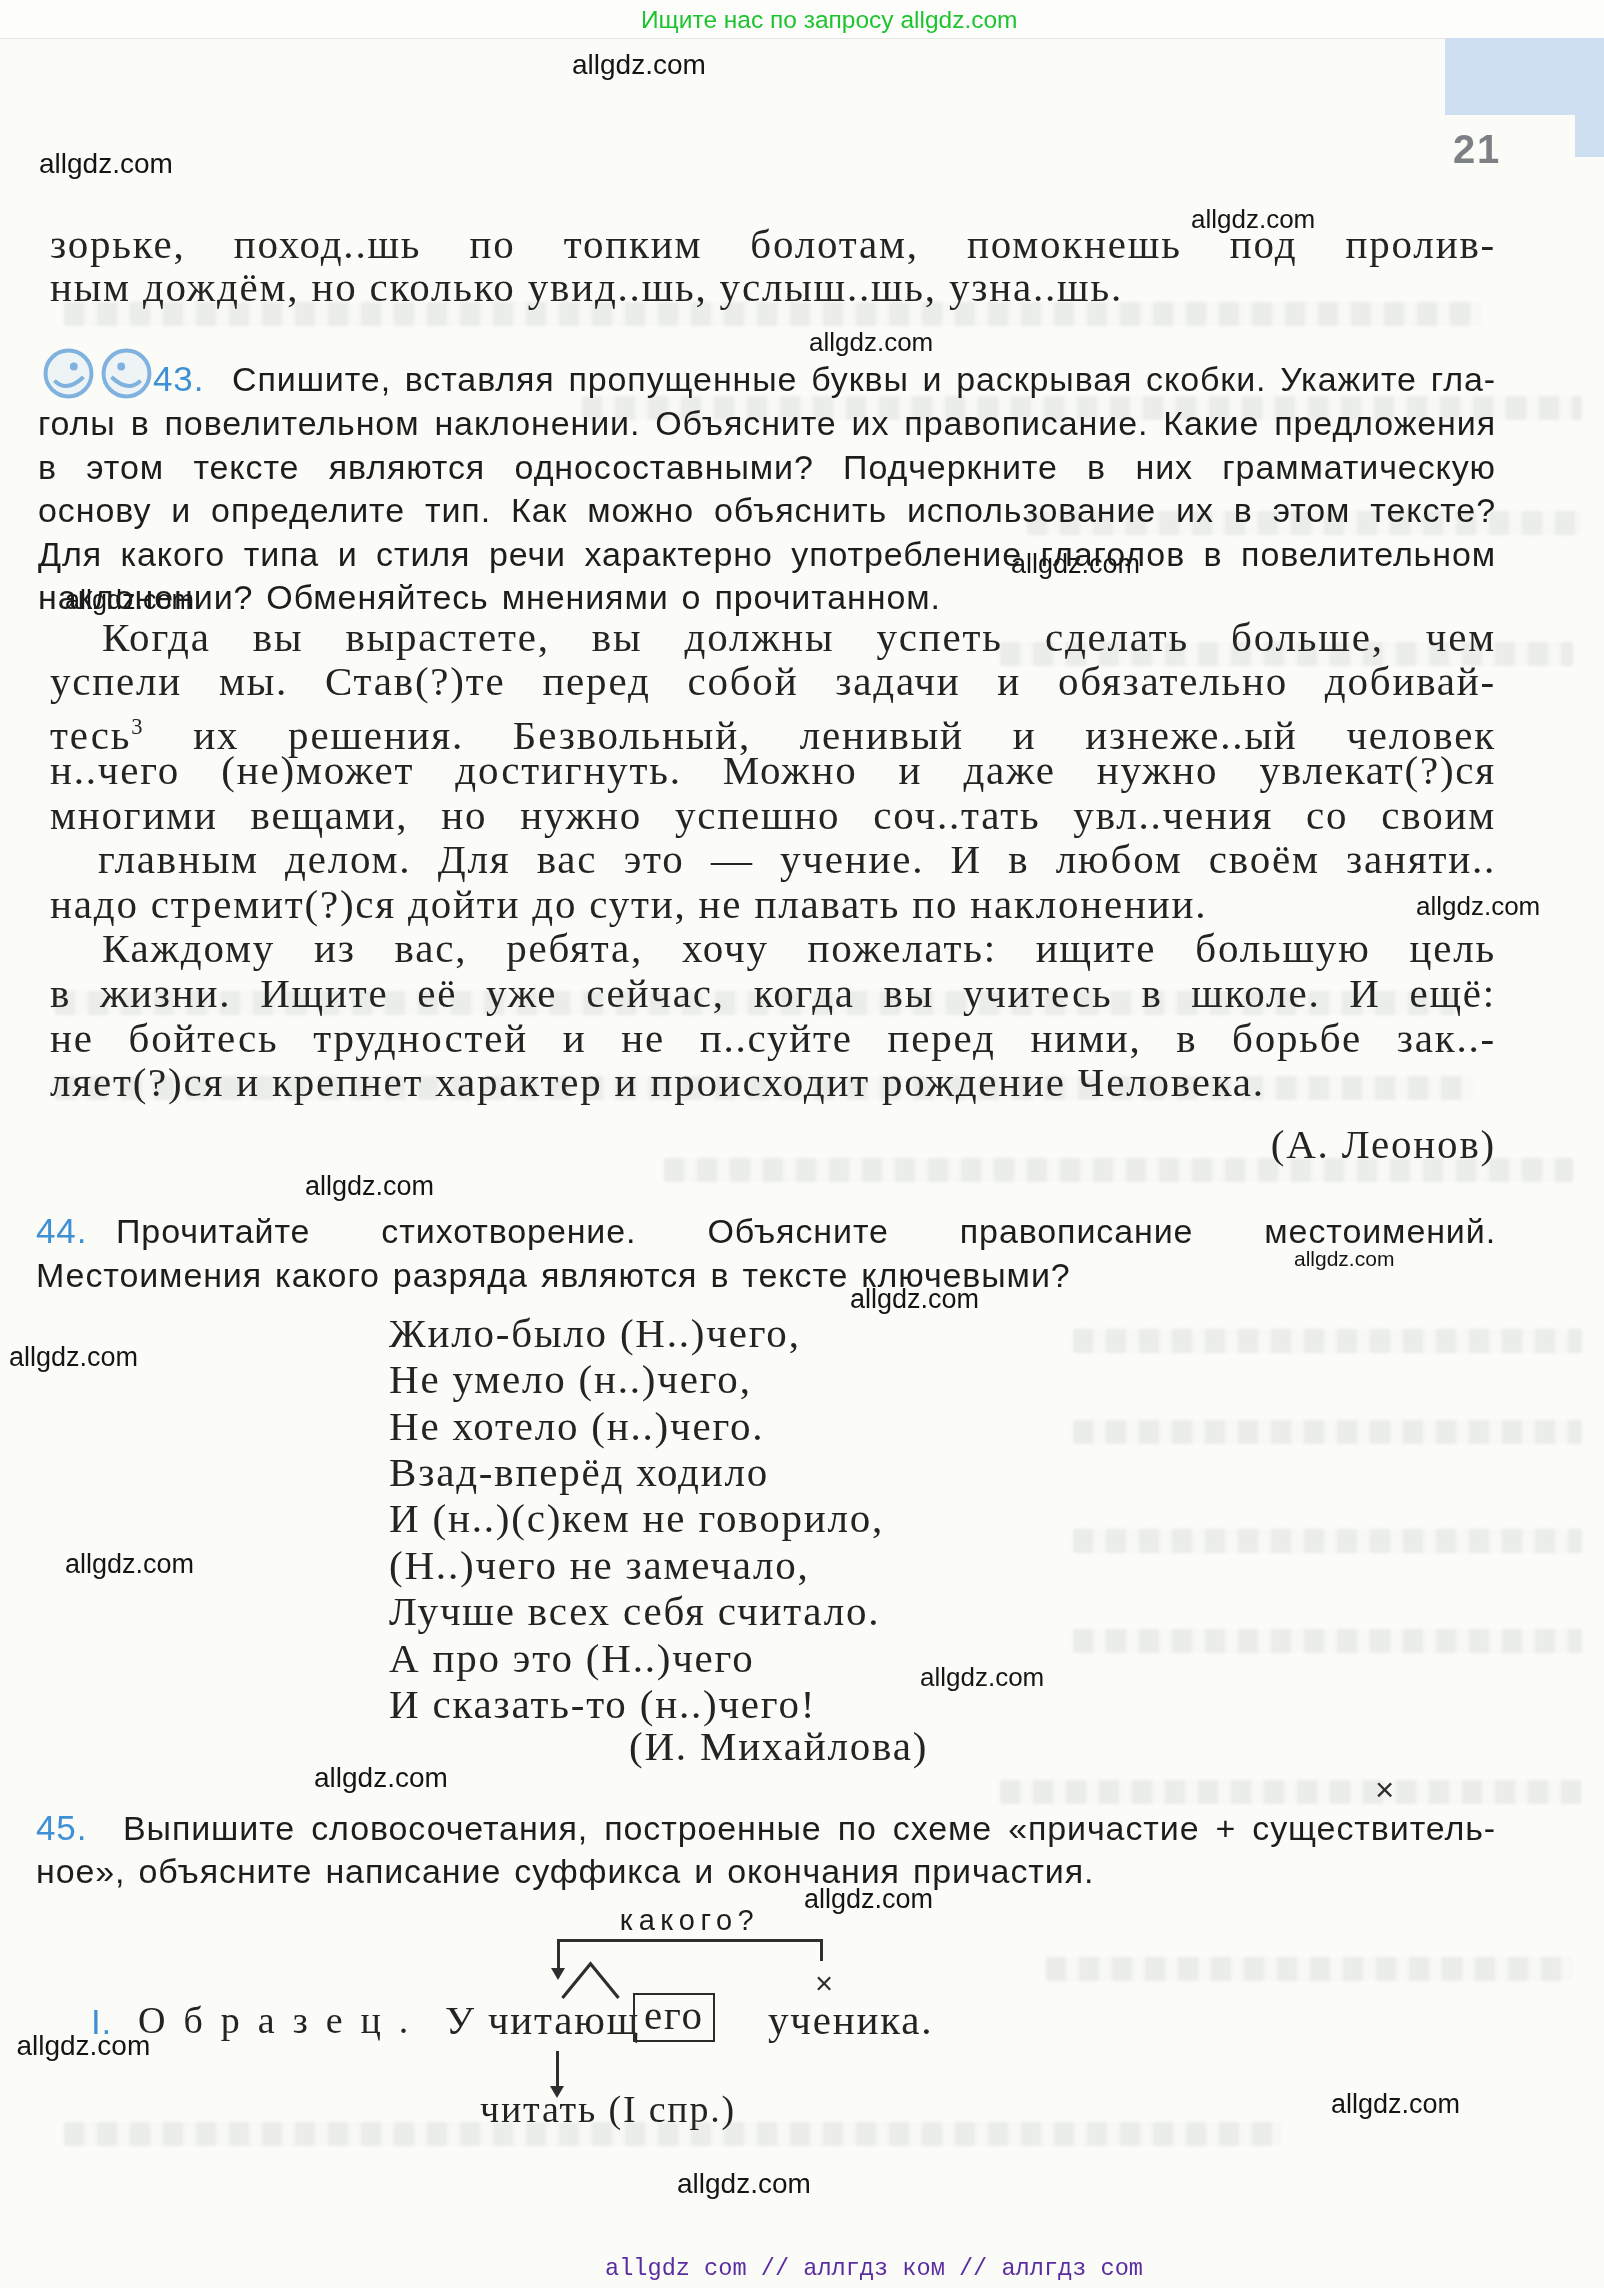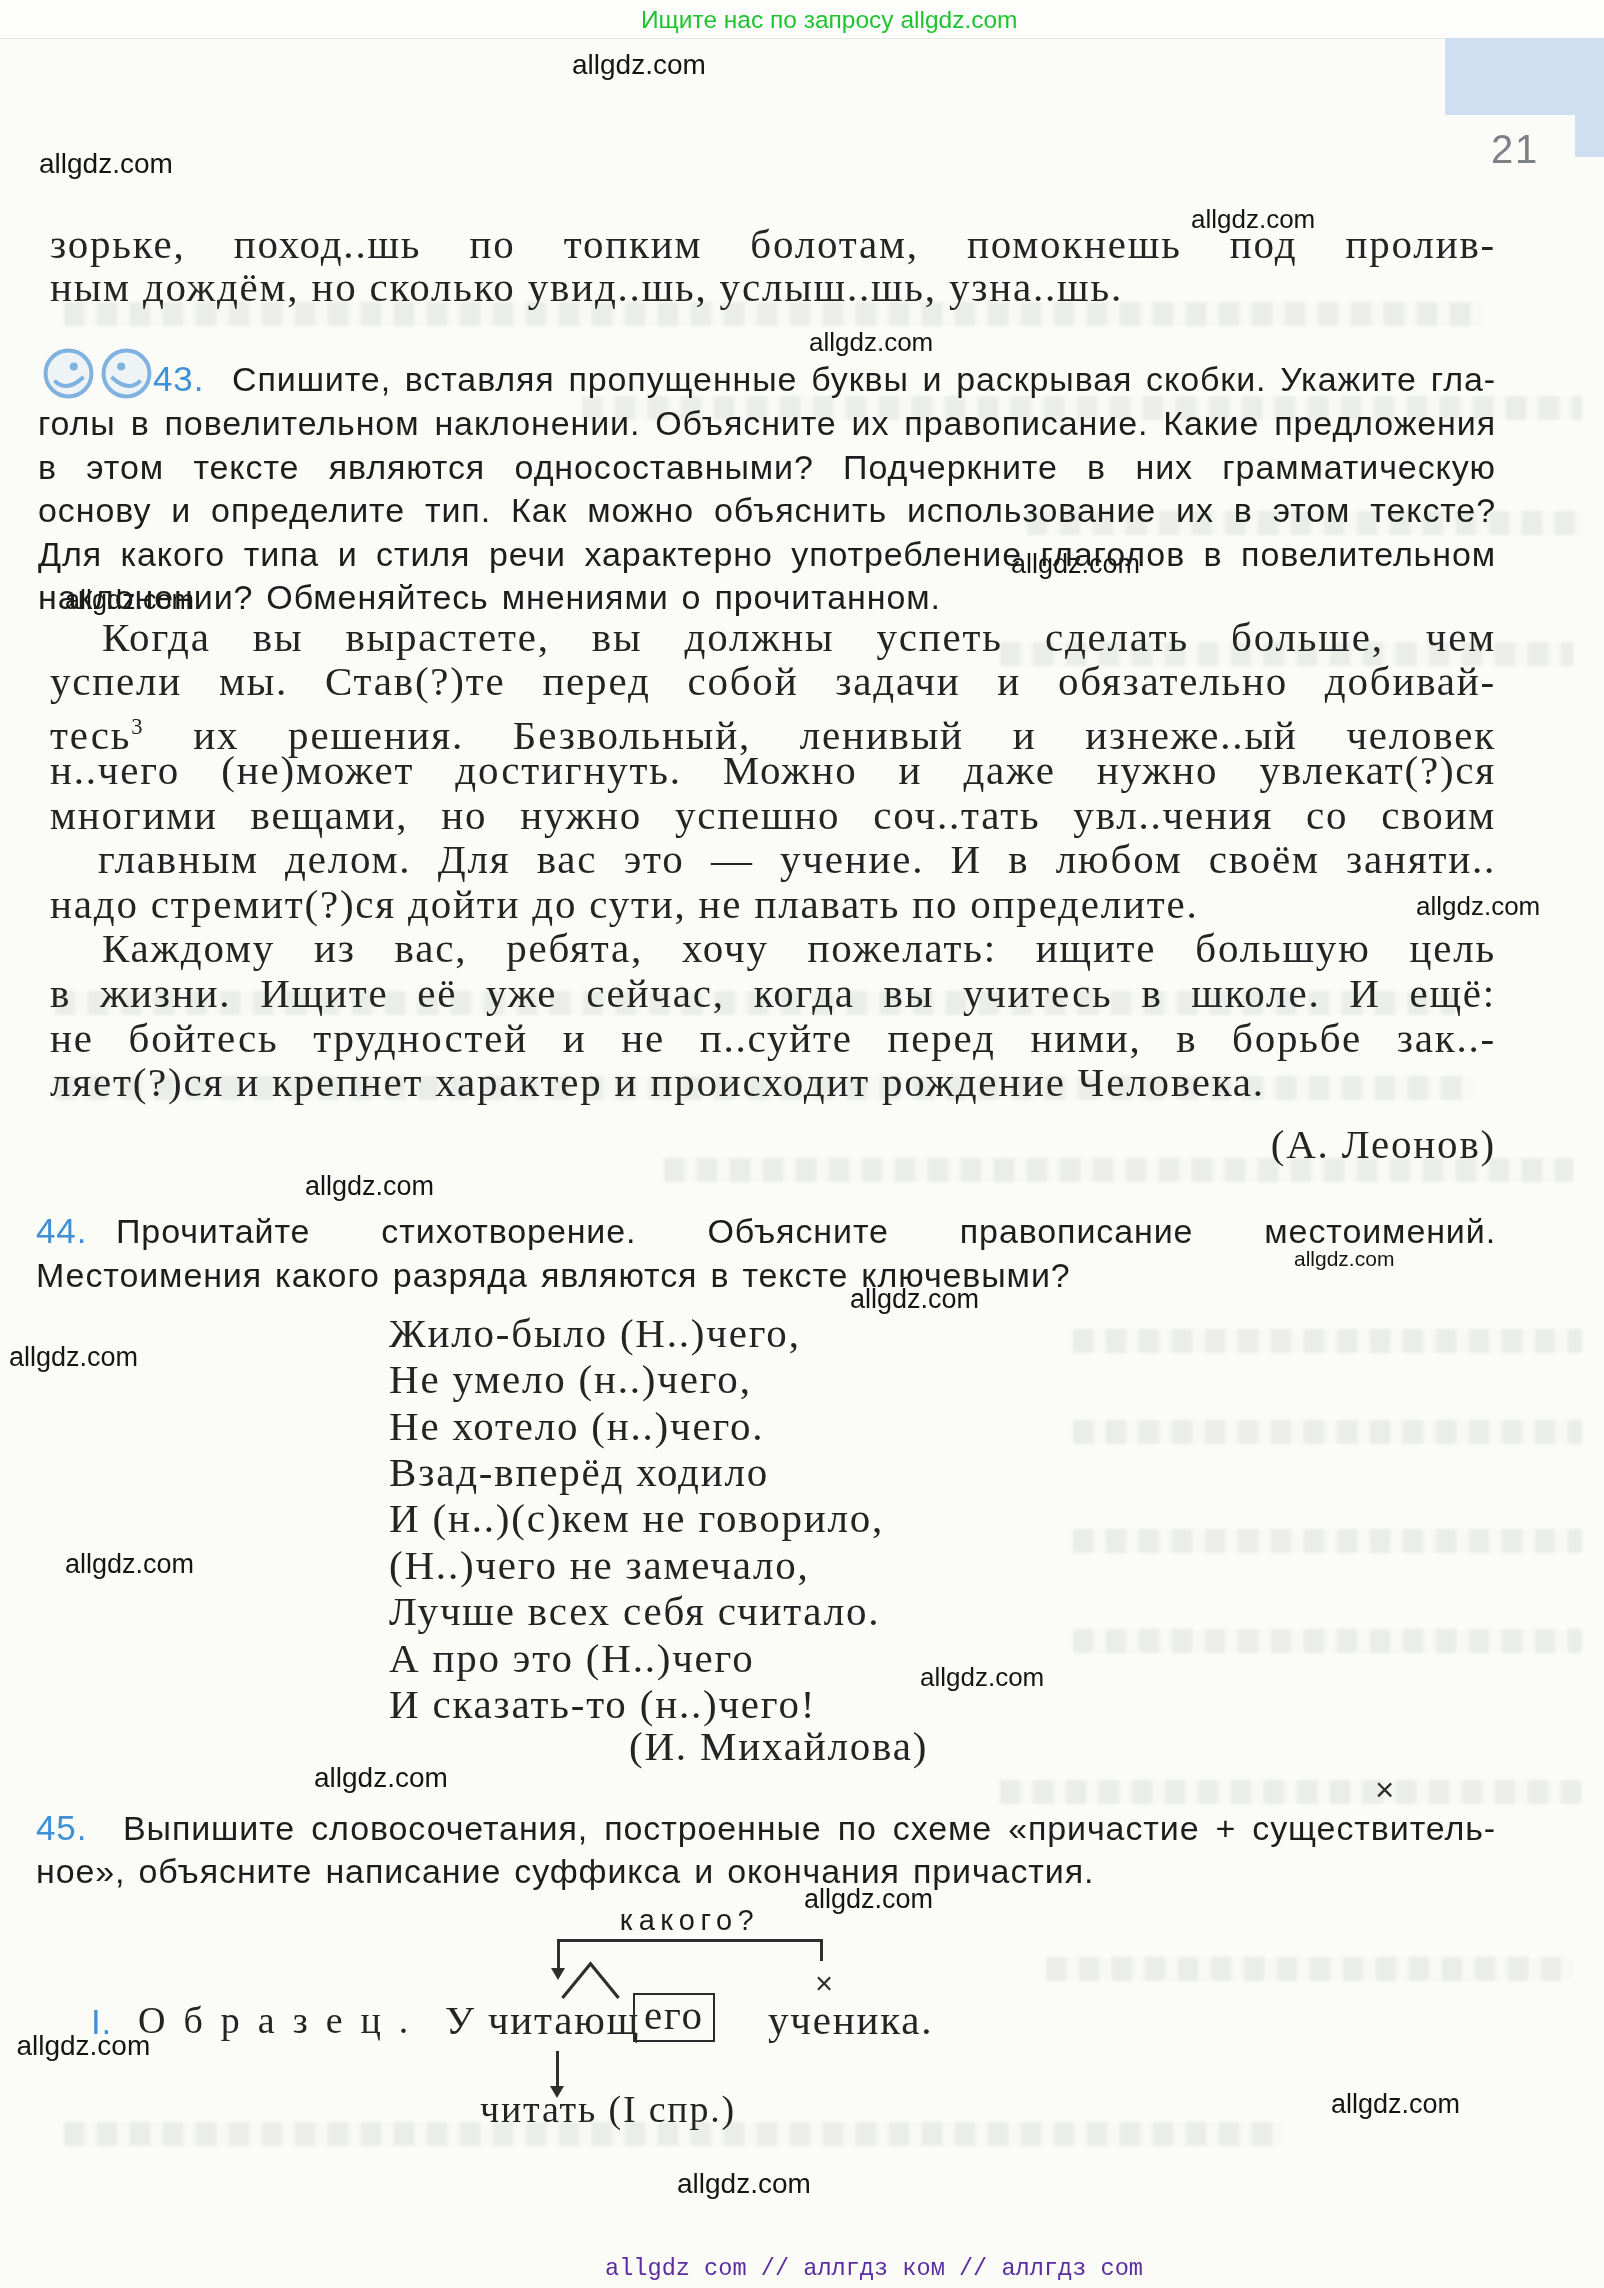--- a/index.html
+++ b/index.html
@@ -1,22 +1,22 @@
 <!DOCTYPE html>
 <html style="font-size:14.5px"><head>
 <meta charset="utf-8">
 <style>
   html,body{margin:0;padding:0;background:#e8e8e8;}
   .page{position:relative;width:1605px;height:2288px;background:#fbfbf8;overflow:hidden;
         font-family:"Liberation Sans",sans-serif;}
   .topstrip{position:absolute;left:0;top:0;width:1605px;height:38px;background:#fdfdfc;border-bottom:0.9px solid #e6e6e2;}
   .corner-a{position:absolute;left:1445px;top:38px;width:130px;height:77px;background:#cddff0;}
   .corner-b{position:absolute;left:1575px;top:38px;width:30px;height:119px;background:#cddff0;}
-  .pagenum{position:absolute;left:1453px;top:127px;width:86px;text-align:right;
-           font-size:40px;font-weight:normal;color:#7d8084;letter-spacing:1.8px;}
+  .pagenum{position:absolute;left:1453px;top:127px;width:86px;text-align:left;
+           font-size:40px;font-weight:bold;color:#7d8084;letter-spacing:1.8px;}
   .serif{position:absolute;font-family:"Liberation Serif","DejaVu Serif",serif;font-size:41px;
          line-height:45px;letter-spacing:1.8px;color:#242424;white-space:nowrap;}
   .sans{position:absolute;font-family:"Liberation Sans","DejaVu Sans",sans-serif;font-size:34px;
         line-height:44px;letter-spacing:0.9px;word-spacing:2.7px;color:#1d1d1d;white-space:nowrap;}
   .just{right:109px;white-space:normal;text-align:justify;text-align-last:justify;}
   .num{color:#3f90d5;font-weight:normal;}
   sup{font-size:0.55em;}
   .wm{position:absolute;font-family:"Liberation Sans",sans-serif;color:#151515;white-space:nowrap;}
   .wm-green{color:#1ec42e;}
   .wm-purple{color:#5a2da0;}
@@ -99,21 +99,21 @@
   <div class="sans just" style="left:38px;top:488px;">основу и определите тип. Как можно объяснить использование их в этом тексте?</div>
   <div class="sans just" style="left:38px;top:532px;">Для какого типа и стиля речи характерно употребление глаголов в повелительном</div>
   <div class="sans" style="left:38px;top:575px;">наклонении? Обменяйтесь мнениями о прочитанном.</div>
 
   <div class="serif just" style="left:102px;top:615px;">Когда вы вырастете, вы должны успеть сделать больше, чем</div>
   <div class="serif just" style="left:50px;top:659px;">успели мы. Став(?)те перед собой задачи и обязательно добивай-</div>
   <div class="serif just" style="left:50px;top:704px;"><span>тесь</span><sup>3</sup> <span>их решения. Безвольный, ленивый и изнеже..ый человек</span></div>
   <div class="serif just" style="left:50px;top:748px;">н..чего (не)может достигнуть. Можно и даже нужно увлекат(?)ся</div>
   <div class="serif just" style="left:50px;top:793px;">многими вещами, но нужно успешно соч..тать увл..чения со своим</div>
   <div class="serif just" style="left:50px;top:837px;margin-left:48px;">главным делом. Для вас это — учение. И в любом своём заняти..</div>
-  <div class="serif" style="left:50px;top:882px;">надо стремит(?)ся дойти до сути, не плавать по определите.</div>
+  <div class="serif" style="left:50px;top:882px;">надо стремит(?)ся дойти до сути, не плавать по наклонении.</div>
 
   <div class="serif just" style="left:102px;top:926px;">Каждому из вас, ребята, хочу пожелать: ищите большую цель</div>
   <div class="serif just" style="left:50px;top:971px;">в жизни. Ищите её уже сейчас, когда вы учитесь в школе. И ещё:</div>
   <div class="serif just" style="left:50px;top:1016px;">не бойтесь трудностей и не п..суйте перед ними, в борьбе зак..-</div>
   <div class="serif" style="left:50px;top:1060px;">ляет(?)ся и крепнет характер и происходит рождение Человека.</div>
   <div class="serif" style="right:109px;top:1122px;text-align:right;">(А. Леонов)</div>
 
   <div class="sans num" style="left:36px;top:1209px;font-size:35px;">44.</div>
   <div class="sans just" style="left:116px;top:1209px;">Прочитайте стихотворение. Объясните правописание местоимений.</div>
   <div class="sans" style="left:36px;top:1253px;">Местоимения какого разряда являются в тексте ключевыми?</div>

